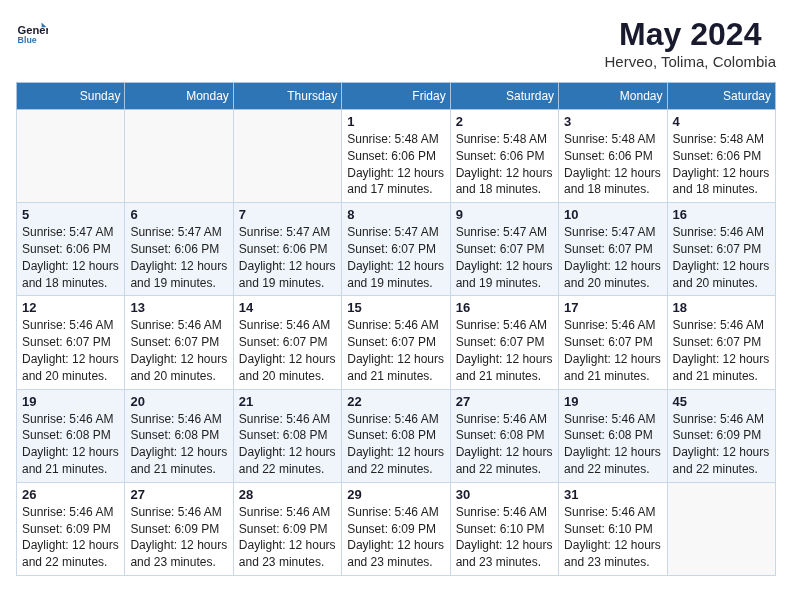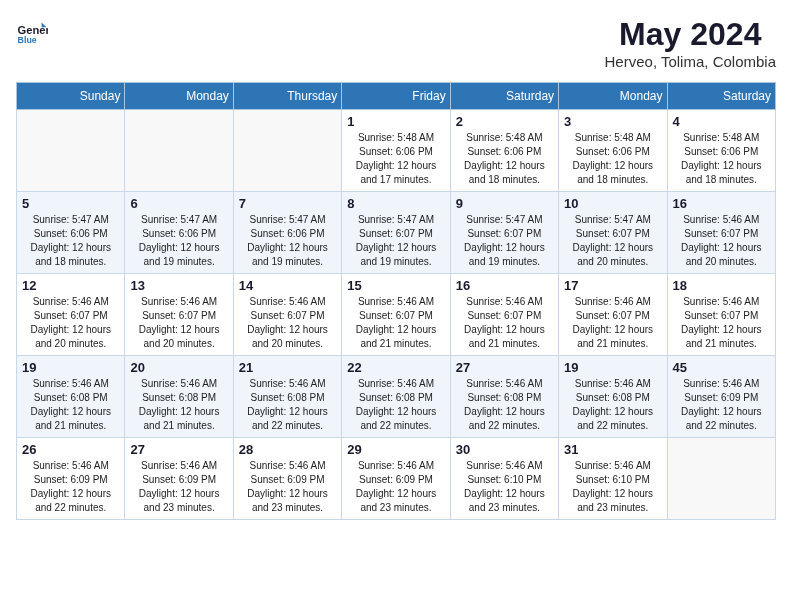--- a/index.html
+++ b/index.html
@@ -66,24 +66,23 @@
     .calendar tr:nth-child(odd) td {
       background: #fff;
     }
     .day-num {
       font-size: 13px;
       font-weight: bold;
       color: #1a1a2e;
       margin-bottom: 2px;
     }
     .day-info {
-      font-size: 10px;
+      font-size: 12px;
       color: #222;
       line-height: 1.4;
-      text-align: center;
     }
     .empty { background: #f8f8f8 !important; }
   </style>
 </head>
 <body>
 
 <div class="header">
   <div class="logo">
     <svg class="logo-icon" viewBox="0 0 40 40">
       <text x="2" y="22" font-size="14" font-weight="bold" fill="#1a1a2e">General</text>

